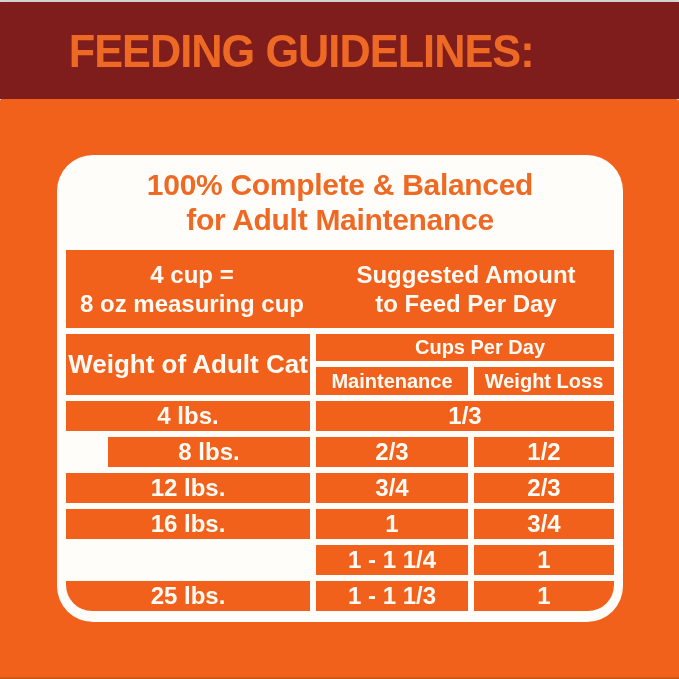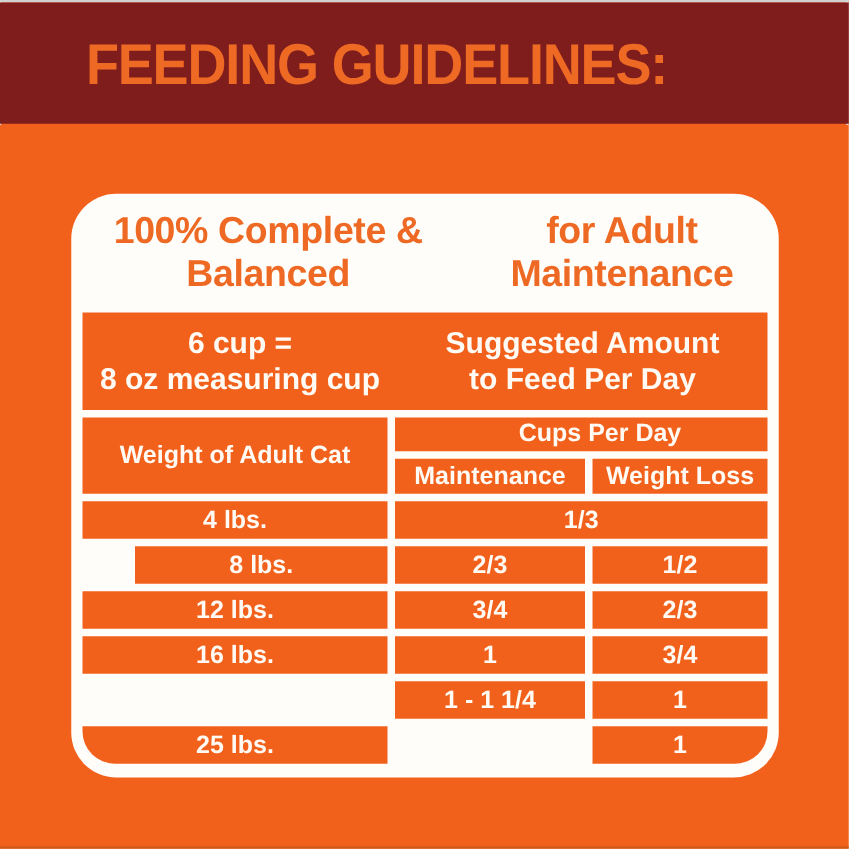--- a/index.html
+++ b/index.html
@@ -23,42 +23,42 @@
     color:#EE6A24;font-weight:bold;font-size:46px;letter-spacing:-1px;
     padding-left:55px;transform:scaleX(0.94);transform-origin:left center;white-space:nowrap;
   }
 
   .card{
     position:absolute;left:57px;top:155px;width:566px;height:467px;
     background:#FFFDF9;border-radius:36px;overflow:hidden;
     box-sizing:border-box;
   }
   .card-title{
-    height:95px;display:flex;flex-direction:row;justify-content:center;align-items:center;
+    height:95px;display:flex;flex-direction:column;justify-content:center;align-items:center;
     color:#EE6A24;font-weight:bold;font-size:30px;line-height:1.14;text-align:center;
     letter-spacing:-0.3px;
   }
 
   .tbl{
     margin:0 9px 9px 9px;
     display:grid;
     grid-template-columns:244px 152px 140px;
     grid-template-rows:78px 27px 28px repeat(6,30px);
     gap:6px;
   }
   .cell{
     background:#F2611C;color:#FFFBF4;font-weight:bold;
     display:flex;align-items:center;justify-content:center;
-    font-size:20px;text-align:center;line-height:1.15;
+    font-size:24px;text-align:center;line-height:1.15;
   }
   .band{flex-direction:row;justify-content:flex-start;font-size:24px;line-height:1.22;}
   .band .half{display:flex;flex-direction:column;align-items:center;justify-content:center;}
   .band .half.left{width:252px;}
   .band .half.right{flex:1;}
-  .weight-head{font-size:20px;}
+  .weight-head{font-size:26px;}
   .group-head{font-size:20px;padding-left:30px;}
   .sub-head{font-size:20px;}
   .bl{border-bottom-left-radius:26px;}
   .br{border-bottom-right-radius:26px;}
 </style>
 </head>
 <body>
 
 <div class="edge-top"></div>
 <div class="edge-left"></div>
@@ -73,21 +73,21 @@
 
   <div class="card-title">
     <div>100% Complete &amp; Balanced</div>
     <div>for Adult Maintenance</div>
   </div>
 
   <div class="tbl">
 
     <div class="cell band" style="grid-column:1 / span 3;grid-row:1;">
       <div class="half left">
-        <div>6 cup =</div>
+        <div>4 cup =</div>
         <div>8 oz measuring cup</div>
       </div>
       <div class="half right">
         <div>Suggested Amount</div>
         <div>to Feed Per Day</div>
       </div>
     </div>
 
     <div class="cell weight-head" style="grid-column:1;grid-row:2 / span 2;">Weight of Adult Cat</div>
     <div class="cell group-head" style="grid-column:2 / span 2;grid-row:2;">Cups Per Day</div>
@@ -106,16 +106,17 @@
     <div class="cell" style="grid-column:3;grid-row:6;">2/3</div>
 
     <div class="cell" style="grid-column:1;grid-row:7;">16 lbs.</div>
     <div class="cell" style="grid-column:2;grid-row:7;">1</div>
     <div class="cell" style="grid-column:3;grid-row:7;">3/4</div>
 
     <div class="cell" style="grid-column:2;grid-row:8;">1 - 1 1/4</div>
     <div class="cell" style="grid-column:3;grid-row:8;">1</div>
 
     <div class="cell bl" style="grid-column:1;grid-row:9;">25 lbs.</div>
+    <div class="cell" style="grid-column:2;grid-row:9;">1 - 1 1/3</div>
     <div class="cell br" style="grid-column:3;grid-row:9;">1</div>
 
   </div>
 </div>
 
 </body></html>

